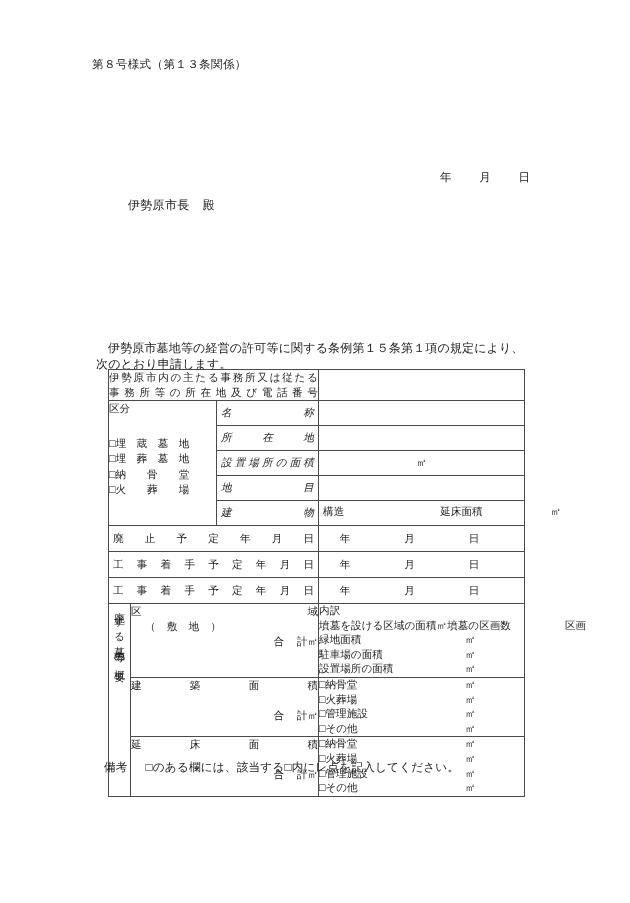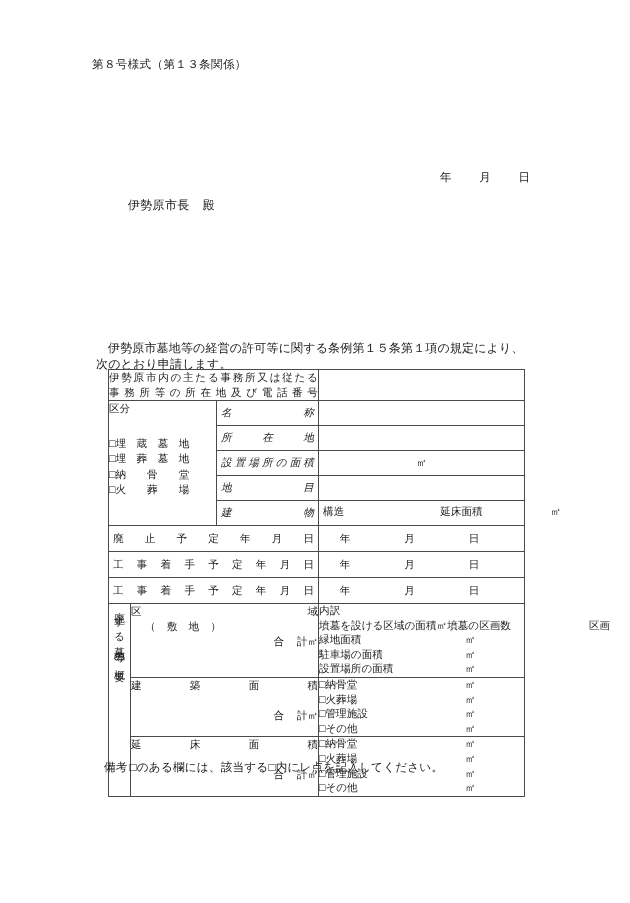--- a/index.html
+++ b/index.html
@@ -218,31 +218,31 @@
     line-height: 14.6px;
     vertical-align: top;
   }
   .sum-line {
     display: flex;
     white-space: nowrap;
   }
   .sum-line .s-name { width: 148px; }
   .sum-line .s-unit { width: 60px; }
   .sum-line .s-extra { }
-  .sum-line .s-extra .plots { margin-right: 78px; }
+  .sum-line .s-extra .plots { margin-right: 54px; }
 
   .footer-note {
     position: absolute;
     left: 104px;
     top: 760px;
     font-size: 11.6px;
     letter-spacing: 0.2px;
     white-space: nowrap;
   }
-  .footer-note .fn-label { margin-right: 2px; }
+  .footer-note .fn-label { margin-right: 18px; }
 </style>
 </head>
 <body>
 
 <div class="page">
 
   <div class="form-code">第８号様式（第１３条関係）</div>
 
 
   <div class="date-line">

